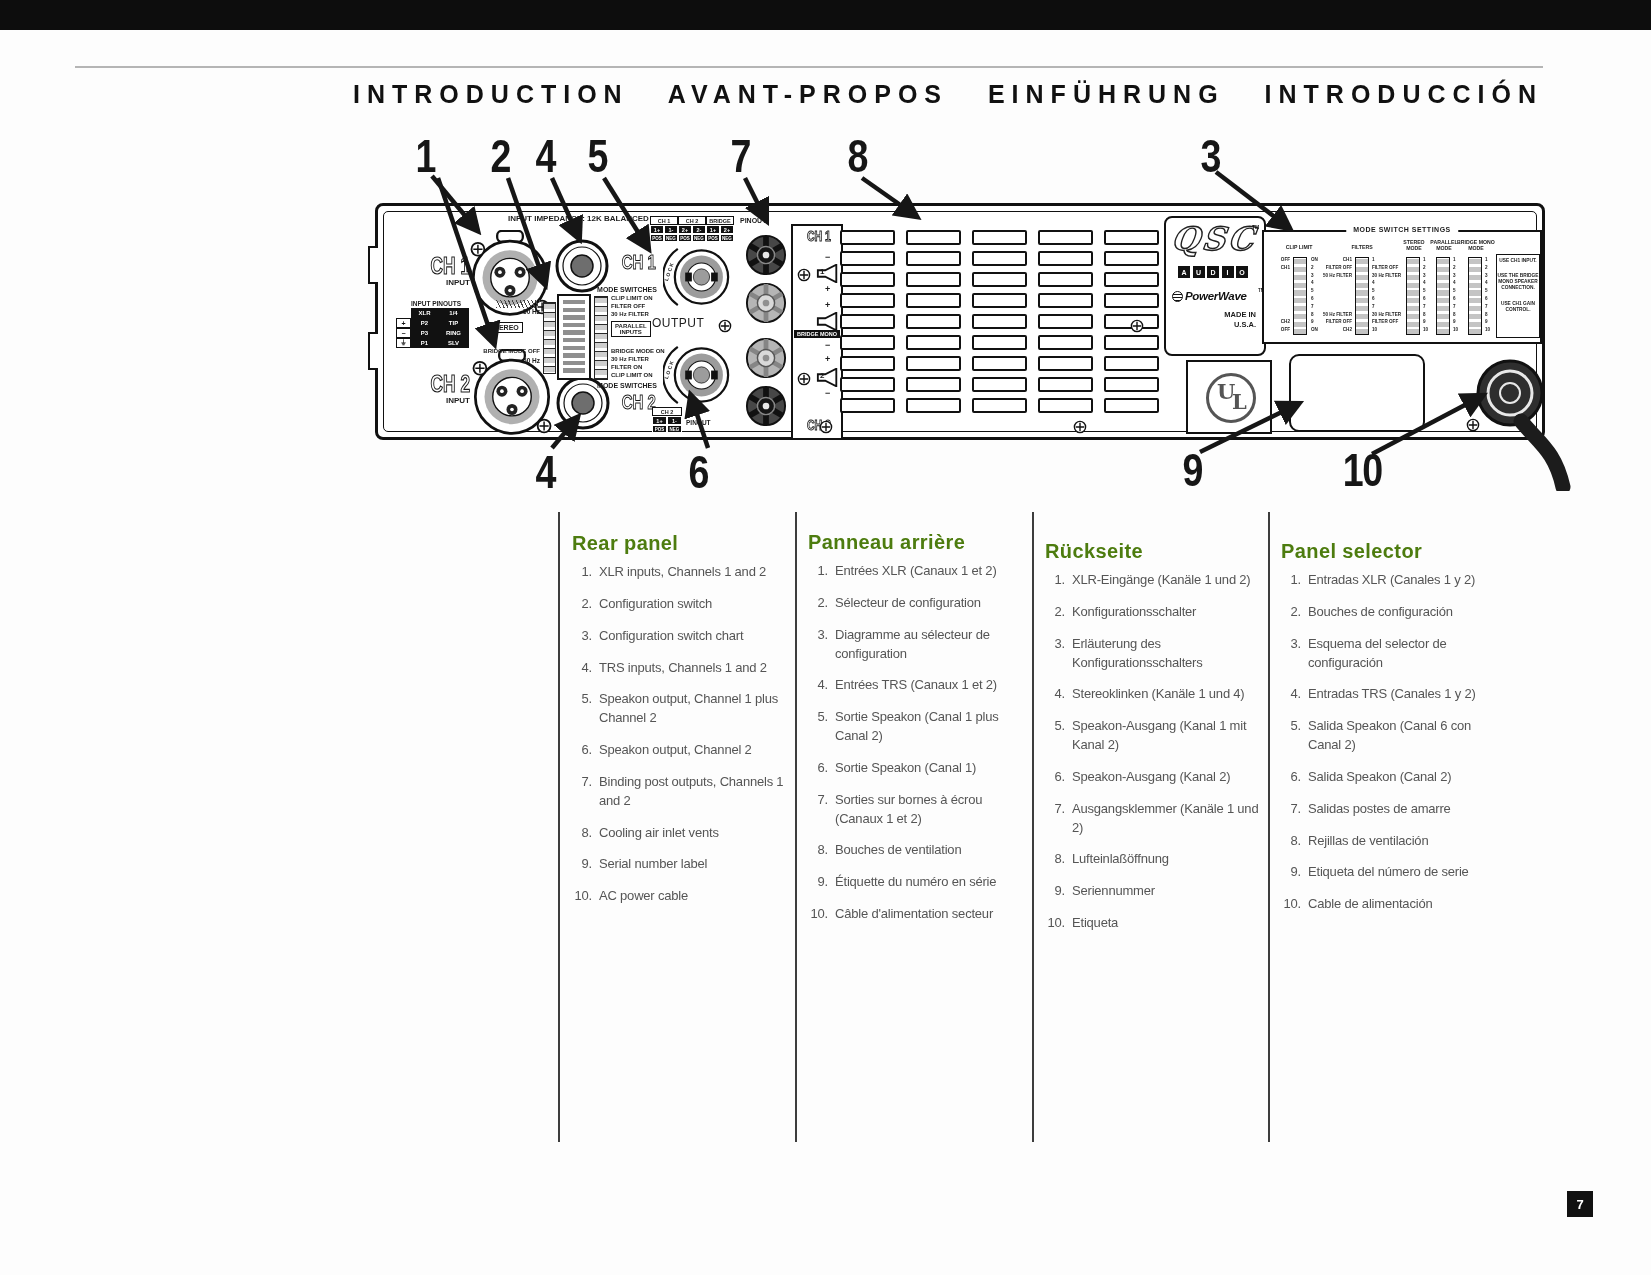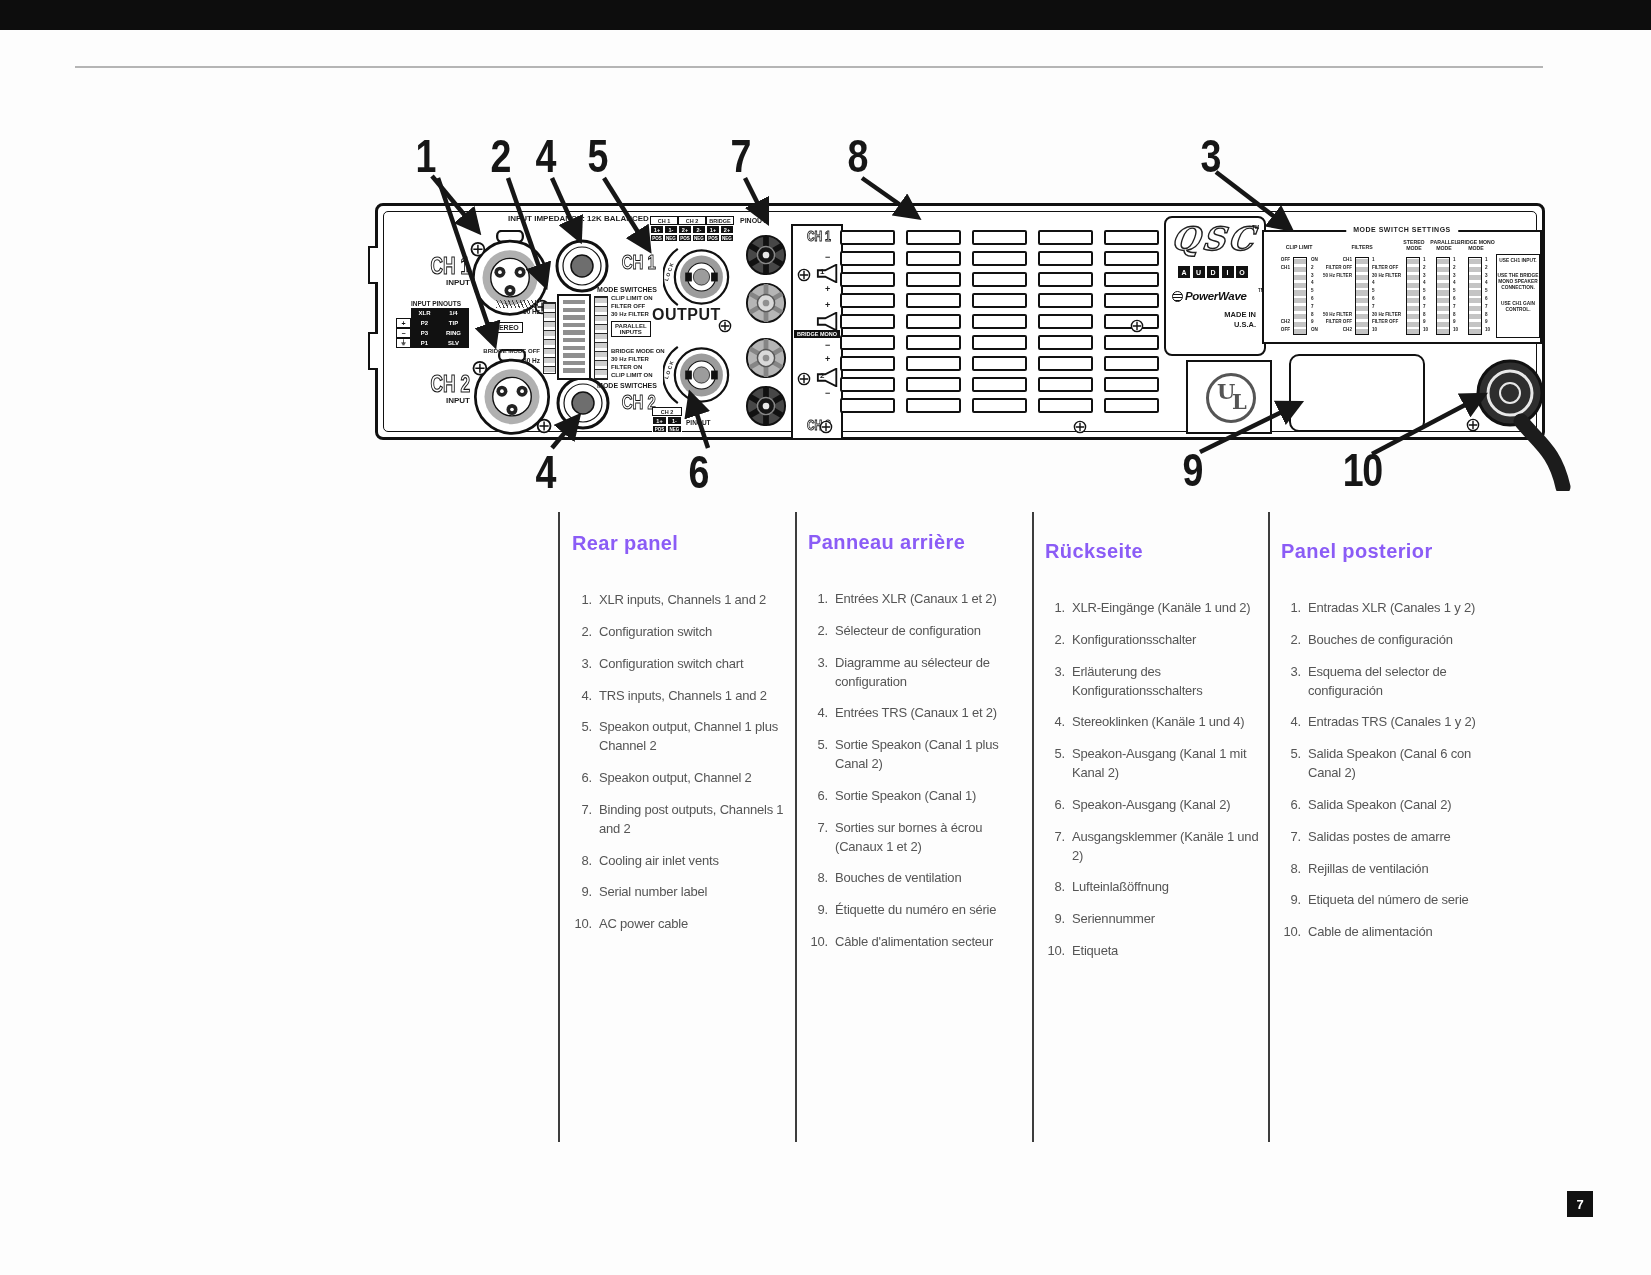--- a/index.html
+++ b/index.html
@@ -108,21 +108,21 @@
   #ul-circle { position:absolute; left:18px; top:11px; width:50px; height:50px; border:3px solid #555; border-radius:50%; }
   #ul-circle .u { position:absolute; left:8px; top:3px; font-family:"DejaVu Serif",serif; font-weight:700; font-size:21px; color:#555; }
   #ul-circle .l { position:absolute; left:23px; top:13px; font-family:"DejaVu Serif",serif; font-weight:700; font-size:21px; color:#555; }
   #serial { position:absolute; left:911px; top:148px; width:136px; height:78px; border:2px solid #111; border-radius:10px; background:#fff; }
 
   .scr { position:absolute; width:14px; height:14px; }
 
   
   .col-rule { position:absolute; top:512px; width:2px; height:630px; background:#3d3d3d; }
   .lang-col { position:absolute; width:214px; color:#4c4c4c; }
-  .lang-col h2 { font-size:20px; font-weight:700; letter-spacing:.4px; color:#8b5cf6; margin-bottom:36px; }
+  .lang-col h2 { font-size:20px; font-weight:700; letter-spacing:.4px; color:#4d7c0f; margin-bottom:8px; }
   .item { display:flex; margin-bottom:13px; font-size:13px; line-height:1.45; letter-spacing:-.2px; }
   .item .n { width:20px; text-align:right; margin-right:7px; flex:none; color:#555; }
   .item .t { flex:1; color:#555; }
 
   #page-badge { position:absolute; left:1567px; top:1191px; width:26px; height:26px; background:#111;
                 color:#fff; font-size:13px; font-weight:700; display:flex; align-items:center; justify-content:center; }
 
   #arrows { position:absolute; left:0; top:0; z-index:9; pointer-events:none; }
 </style>
 </head>
@@ -179,20 +179,21 @@
       <circle cx="22" cy="22" r="9" fill="#d9d9d9" stroke="#555" stroke-width="1.5"></circle>
       <circle cx="22" cy="22" r="3.5" fill="#8f8f8f"></circle>
     </symbol>
   </defs>
 </svg>
 
 <div id="page">
 
   <div id="topbar"></div>
   <div id="rule"></div>
+  <div id="title">INTRODUCTION  AVANT-PROPOS  EINFÜHRUNG  INTRODUCCIÓN</div>
 
   <span class="co" style="left:413px;top:128px">1</span>
   <span class="co" style="left:488px;top:128px">2</span>
   <span class="co" style="left:533px;top:128px">4</span>
   <span class="co" style="left:585px;top:128px">5</span>
   <span class="co" style="left:728px;top:128px">7</span>
   <span class="co" style="left:845px;top:128px">8</span>
   <span class="co" style="left:1198px;top:128px">3</span>
   <span class="co" style="left:533px;top:444px">4</span>
   <span class="co" style="left:686px;top:444px">6</span>
@@ -294,21 +295,21 @@
 
     <svg class="abs" style="left:285px;top:34px" width="74" height="74">
         <use href="#spkn"></use>
       </svg>
     <span class="lock" style="left:281px;top:62px">LOCK</span>
     <svg class="abs" style="left:285px;top:132px" width="74" height="74">
         <use href="#spkn"></use>
       </svg>
     <span class="lock" style="left:281px;top:160px">LOCK</span>
 
-    <div class="abs" style="left:274px;top:100px;font-size:16px;font-weight:700;letter-spacing:.5px">OUTPUT</div>
+    <div class="abs" style="left:274px;top:110px;font-size:12px;font-weight:400;letter-spacing:.5px">OUTPUT</div>
     <svg class="scr" style="left:340px;top:113px">
         <use href="#scr"></use>
       </svg>
 
     <div class="abs ch2-grid" style="left:274px;top:201px">
       <span class="h">CH 2</span>
       <span class="v">1+</span>
       <span class="v">1-</span>
       <span class="p">POS</span>
       <span class="p">NEG</span>
@@ -714,21 +715,21 @@
         <span class="t">Seriennummer</span>
       </div>
         <div class="item">
         <span class="n">10.</span>
         <span class="t">Etiqueta</span>
       </div>
       </div>
   </section>
 
   <section class="lang-col" style="left:1281px;top:540px">
-    <h2>Panel posterior</h2>
+    <h2>Panel selector</h2>
     <div>
 
     <div class="item">
         <span class="n">1.</span>
         <span class="t">Entradas XLR (Canales 1 y 2)</span>
       </div>
         <div class="item">
         <span class="n">2.</span>
         <span class="t">Bouches de configuración</span>
       </div>

